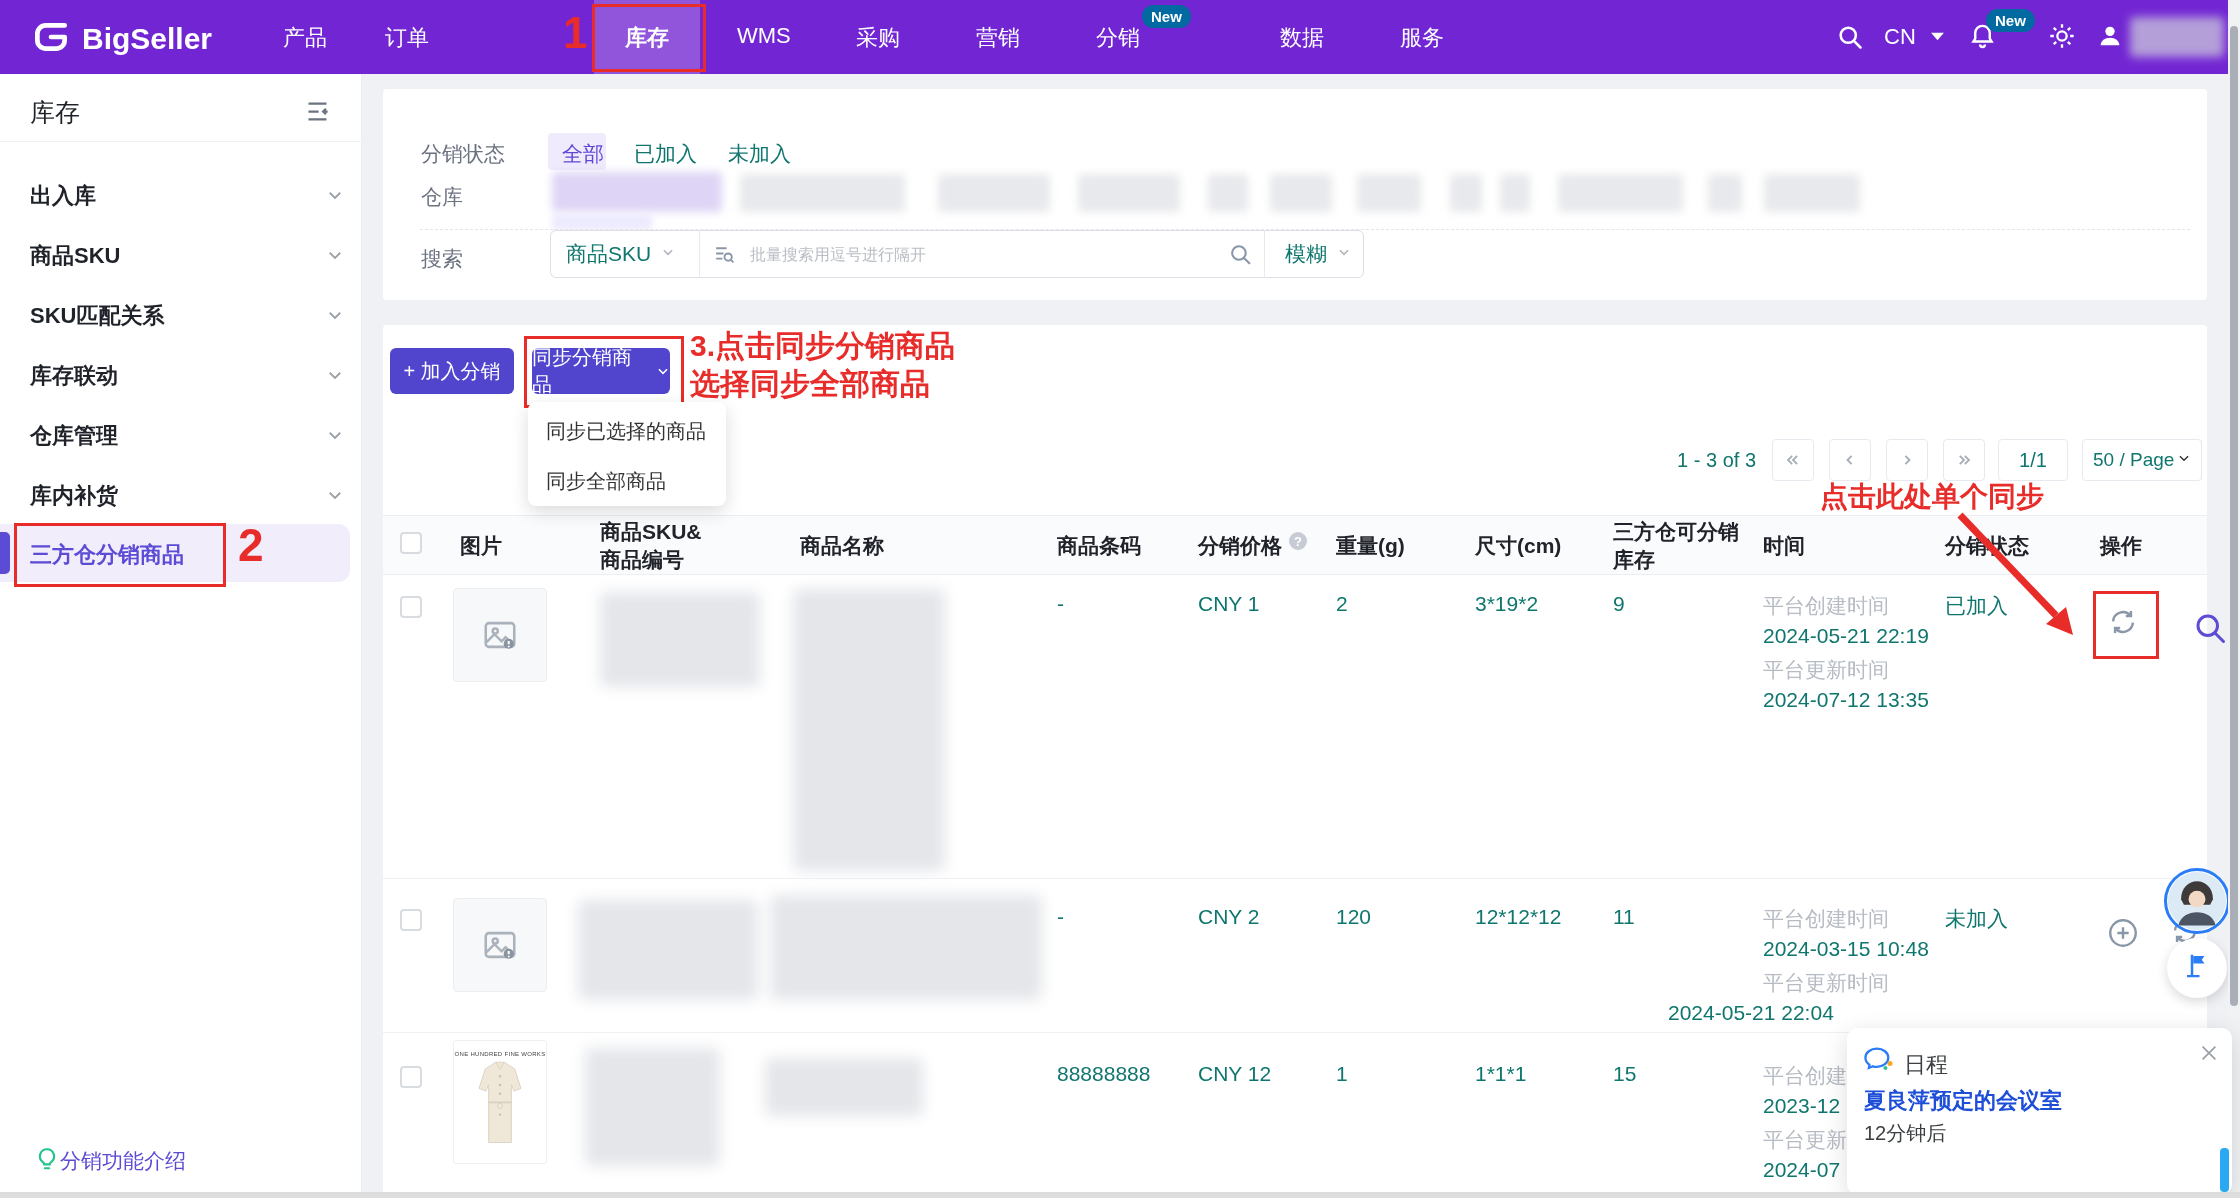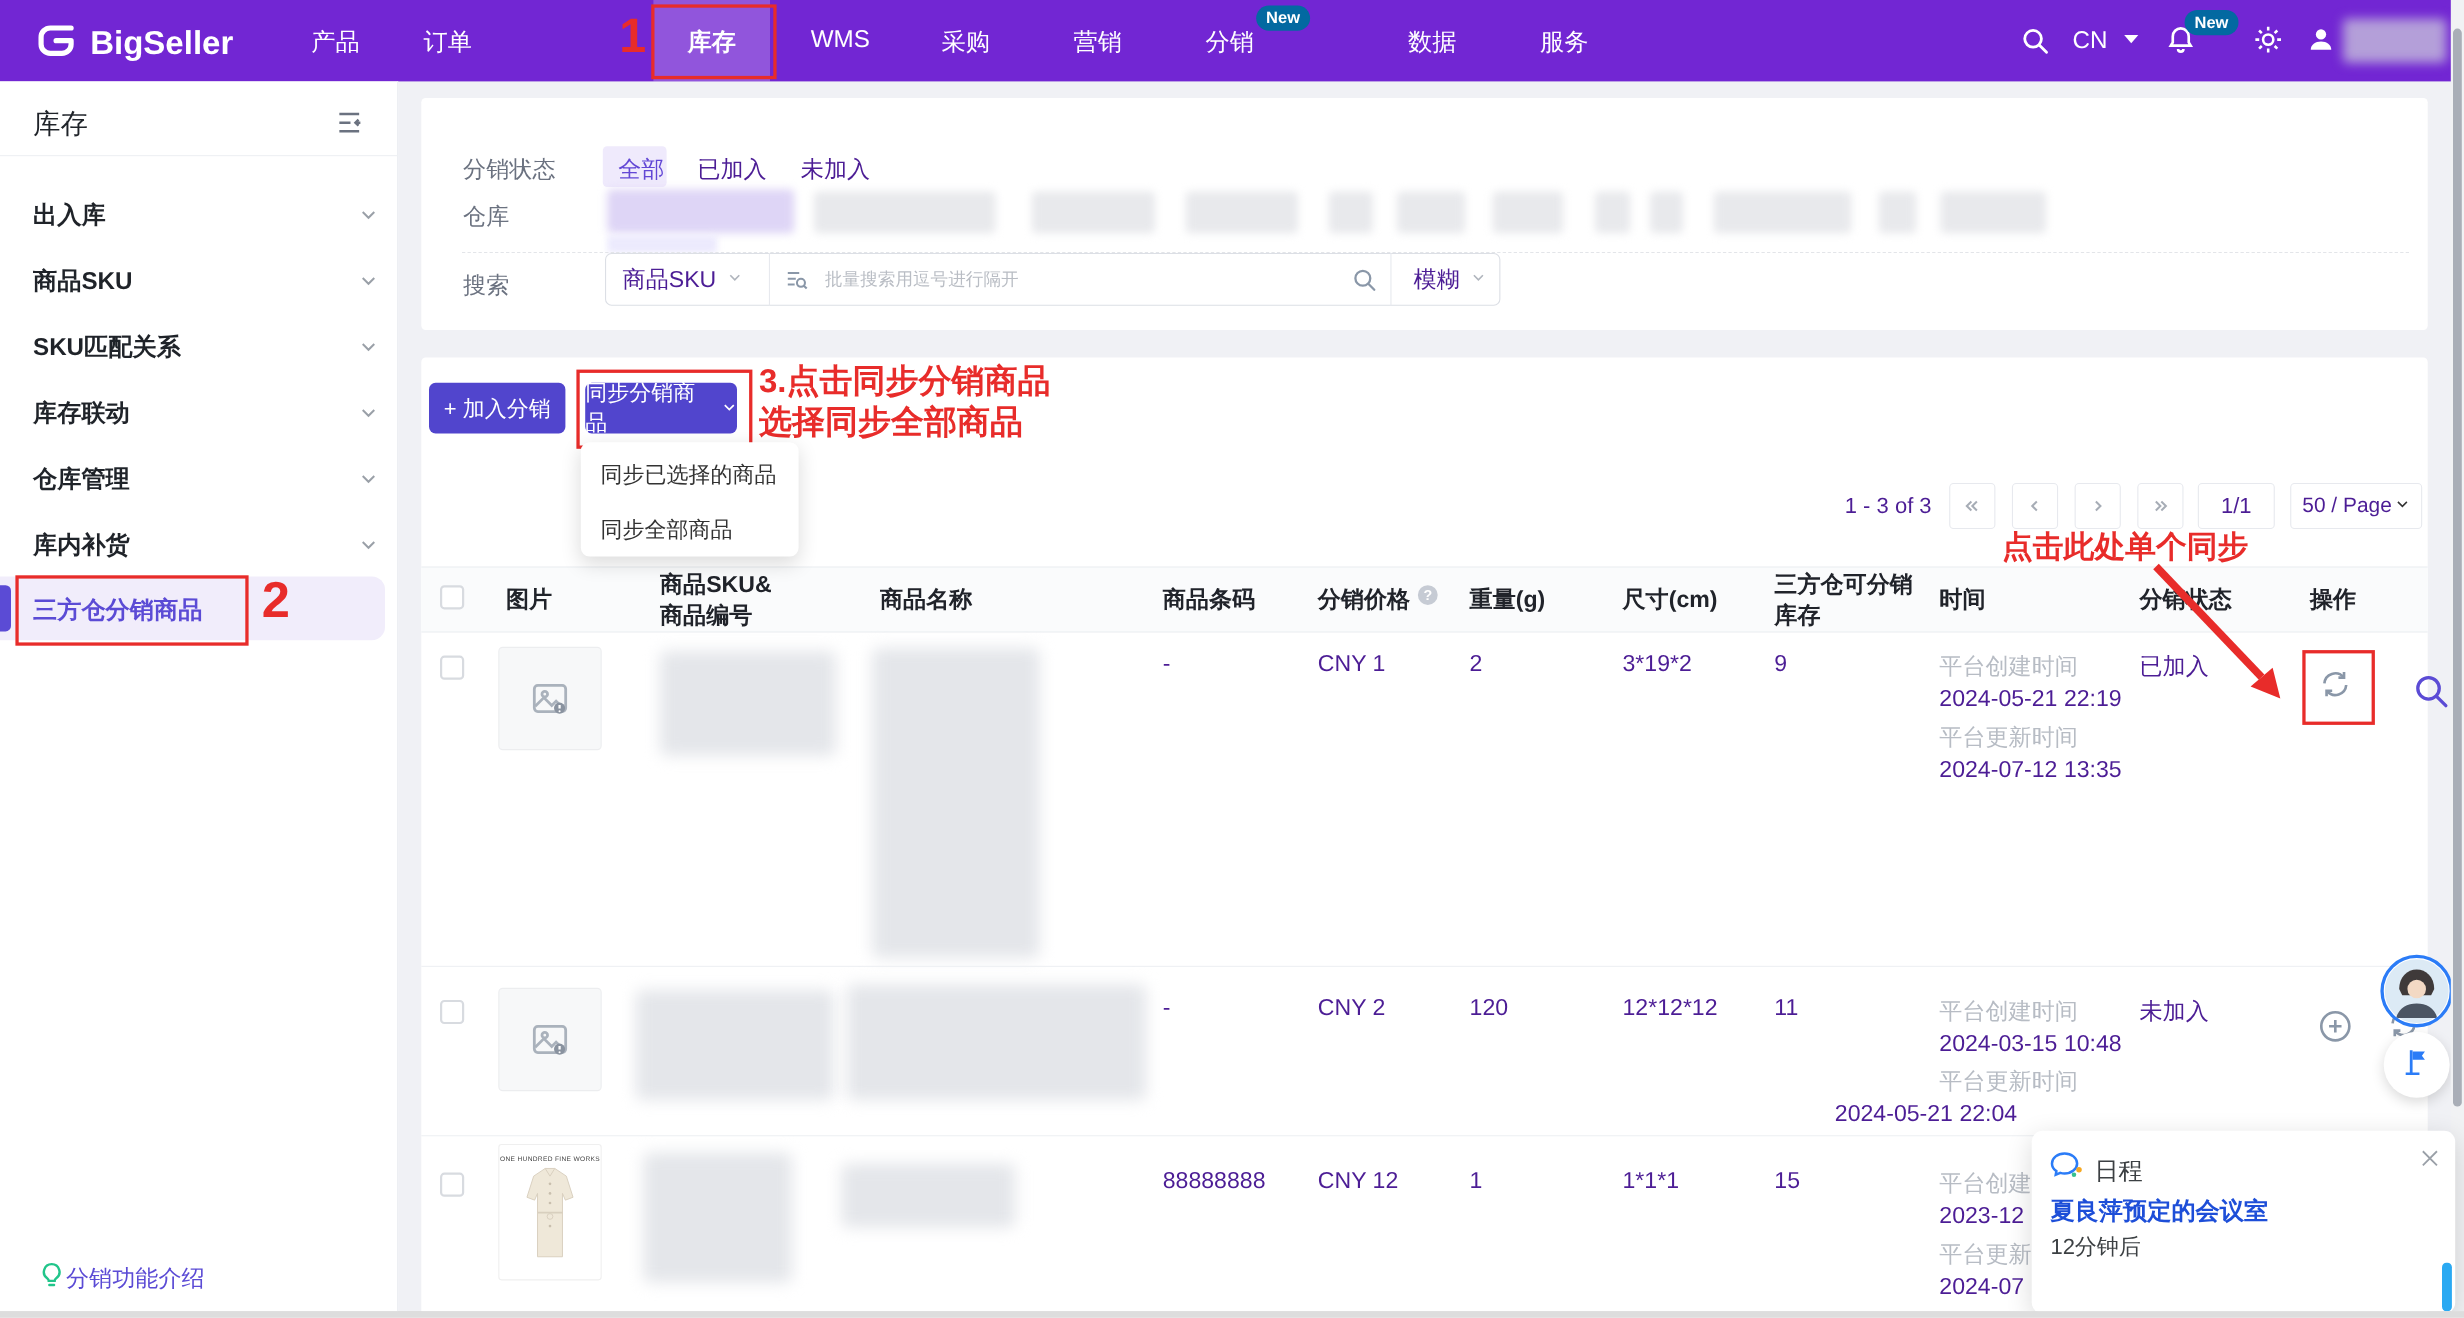--- a/index.html
+++ b/index.html
@@ -1,19 +1,19 @@
 <!DOCTYPE html>
 <html><head>
 <meta charset="utf-8">
 <style>
   html,body{margin:0;padding:0;background:#ddd;}
   .screen{position:relative;width:2240px;height:1192px;background:#f0f1f5;overflow:hidden;
           font-family:"Liberation Sans","DejaVu Sans",sans-serif;color:#1f2329;}
   .a{position:absolute;}
-  .t{font-size:21px;color:#4c1d95;white-space:nowrap;}
+  .t{font-size:21px;color:#0f766e;white-space:nowrap;}
   .lbl{color:#6b7280;}
   .timelbl{color:#b7bcc4;}
   .hdr{font-size:21px;font-weight:700;color:#20232a;white-space:nowrap;line-height:26px;}
   .red{color:#e82c2a;font-weight:700;white-space:nowrap;}
   .rbox{border:3px solid #e82c2a;}
   .cb{width:18px;height:18px;background:#fff;border:2px solid #d8dbe0;border-radius:4px;}
   .blur{background:#e4e6ea;filter:blur(7px);border-radius:6px;}
   .tagblur{background:#e8e9ec;filter:blur(4px);border-radius:4px;height:38px;top:174px;}
   .btn{background:#5145cd;color:#fff;border-radius:6px;display:flex;align-items:center;justify-content:center;font-size:20px;font-weight:500;gap:8px;cursor:pointer;}
   .pgbtn{width:42px;height:42px;background:#fff;border:1px solid #e7e9ee;border-radius:4px;display:flex;align-items:center;justify-content:center;box-sizing:border-box;}

